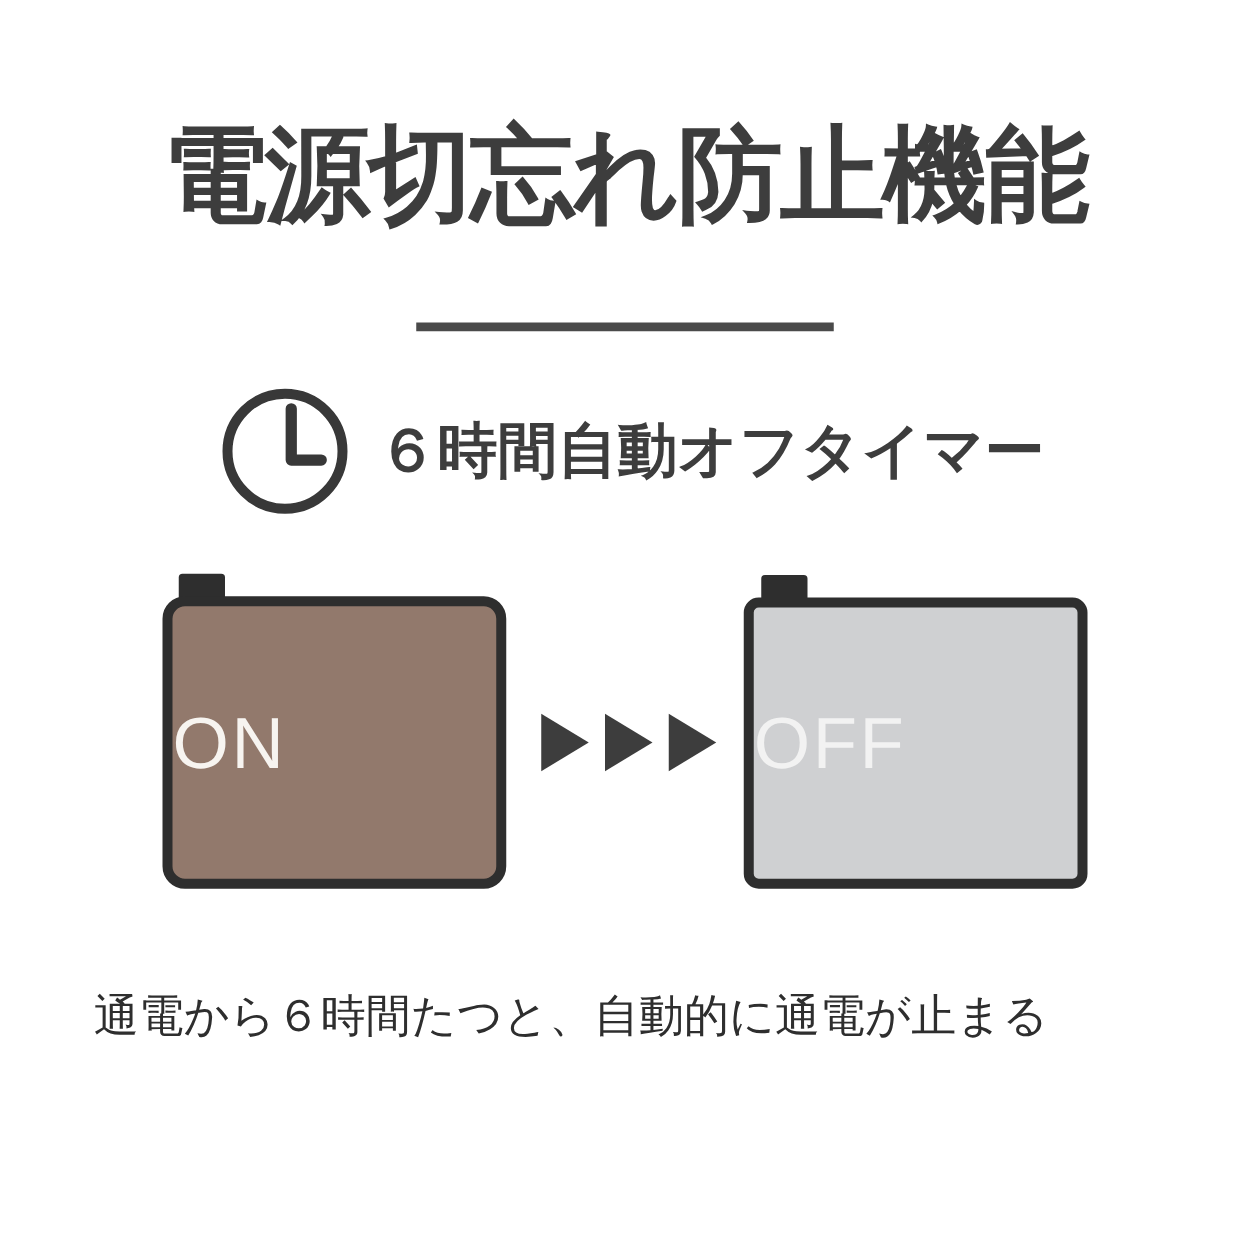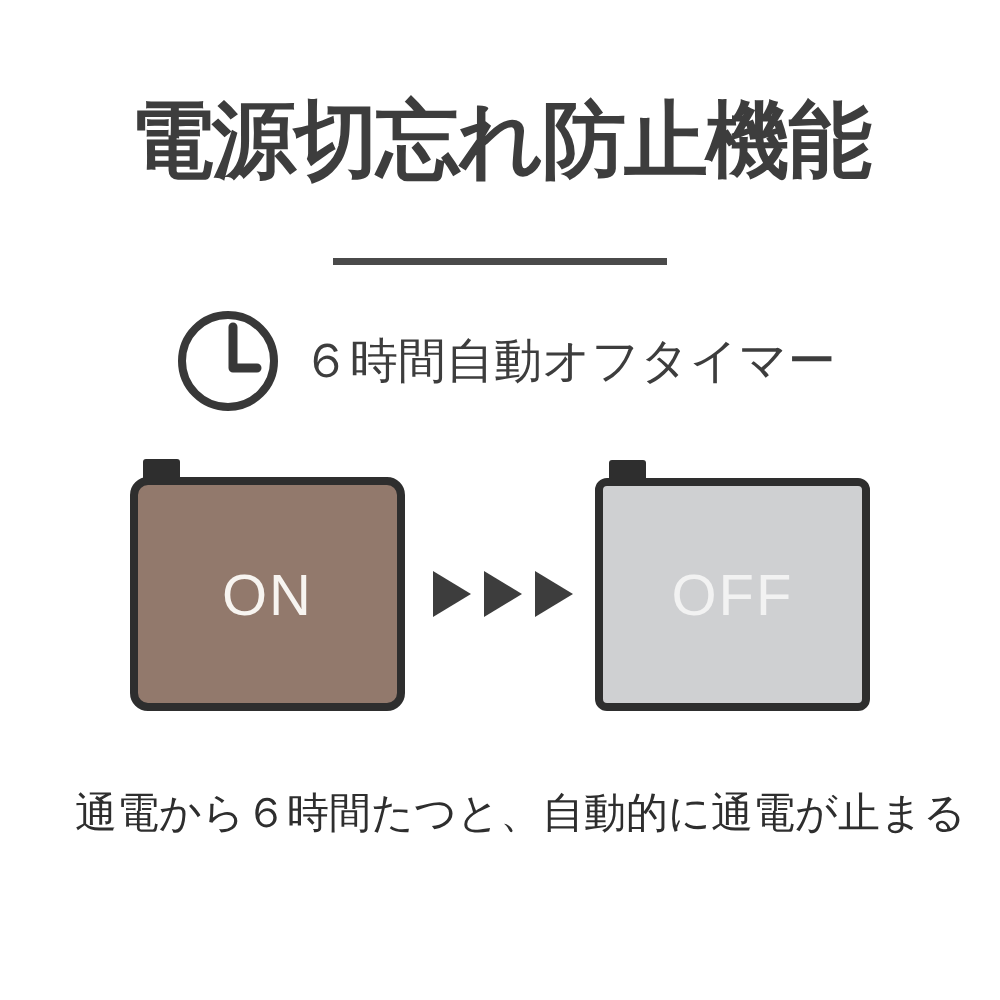--- a/index.html
+++ b/index.html
@@ -46,42 +46,41 @@
   }
   .clock-icon {
     width: 104px;
     height: 104px;
     color: var(--icon, #383838);
     flex: 0 0 auto;
   }
   .timer-label {
     margin-left: 22px;
     font-size: 48px;
-    font-weight: 400;
+    font-weight: 700;
     color: var(--heading-text, #3d3d3d);
     white-space: nowrap;
   }
   .switch-tab {
     position: absolute;
     width: 37px;
     height: 26px;
     background: var(--outline, #2e2e2e);
     border-radius: 3px 3px 0 0;
   }
   .tab-on  { left: 143px; top: 443px; }
   .tab-off { left: 609px; top: 444px; }
   .state-box {
     position: absolute;
     width: 275px;
     box-sizing: border-box;
     border: 8px solid var(--outline, #2e2e2e);
     border-radius: 18px;
     display: flex;
     align-items: center;
-    justify-content: center;
   }
   .box-on {
     left: 130px; top: 461px; height: 234px;
     background: var(--on-fill, #92796c);
   }
   .box-off {
     left: 595px; top: 462px; height: 233px;
     background: var(--off-fill, #cfd0d2);
     border-radius: 12px;
   }
@@ -104,21 +103,21 @@
     width: 0;
     height: 0;
     border-top: 23px solid transparent;
     border-bottom: 23px solid transparent;
     border-left: 38px solid var(--arrow, #3d3d3d);
   }
   .description {
     position: absolute;
     left: 75px;
     top: 768px;
-    font-size: 42px;
+    font-size: 36px;
     line-height: 58px;
     font-weight: 300;
     color: var(--body-text, #2e2e2e);
     white-space: nowrap;
   }
 </style>
 </head>
 <body>
 
 <div class="canvas">

